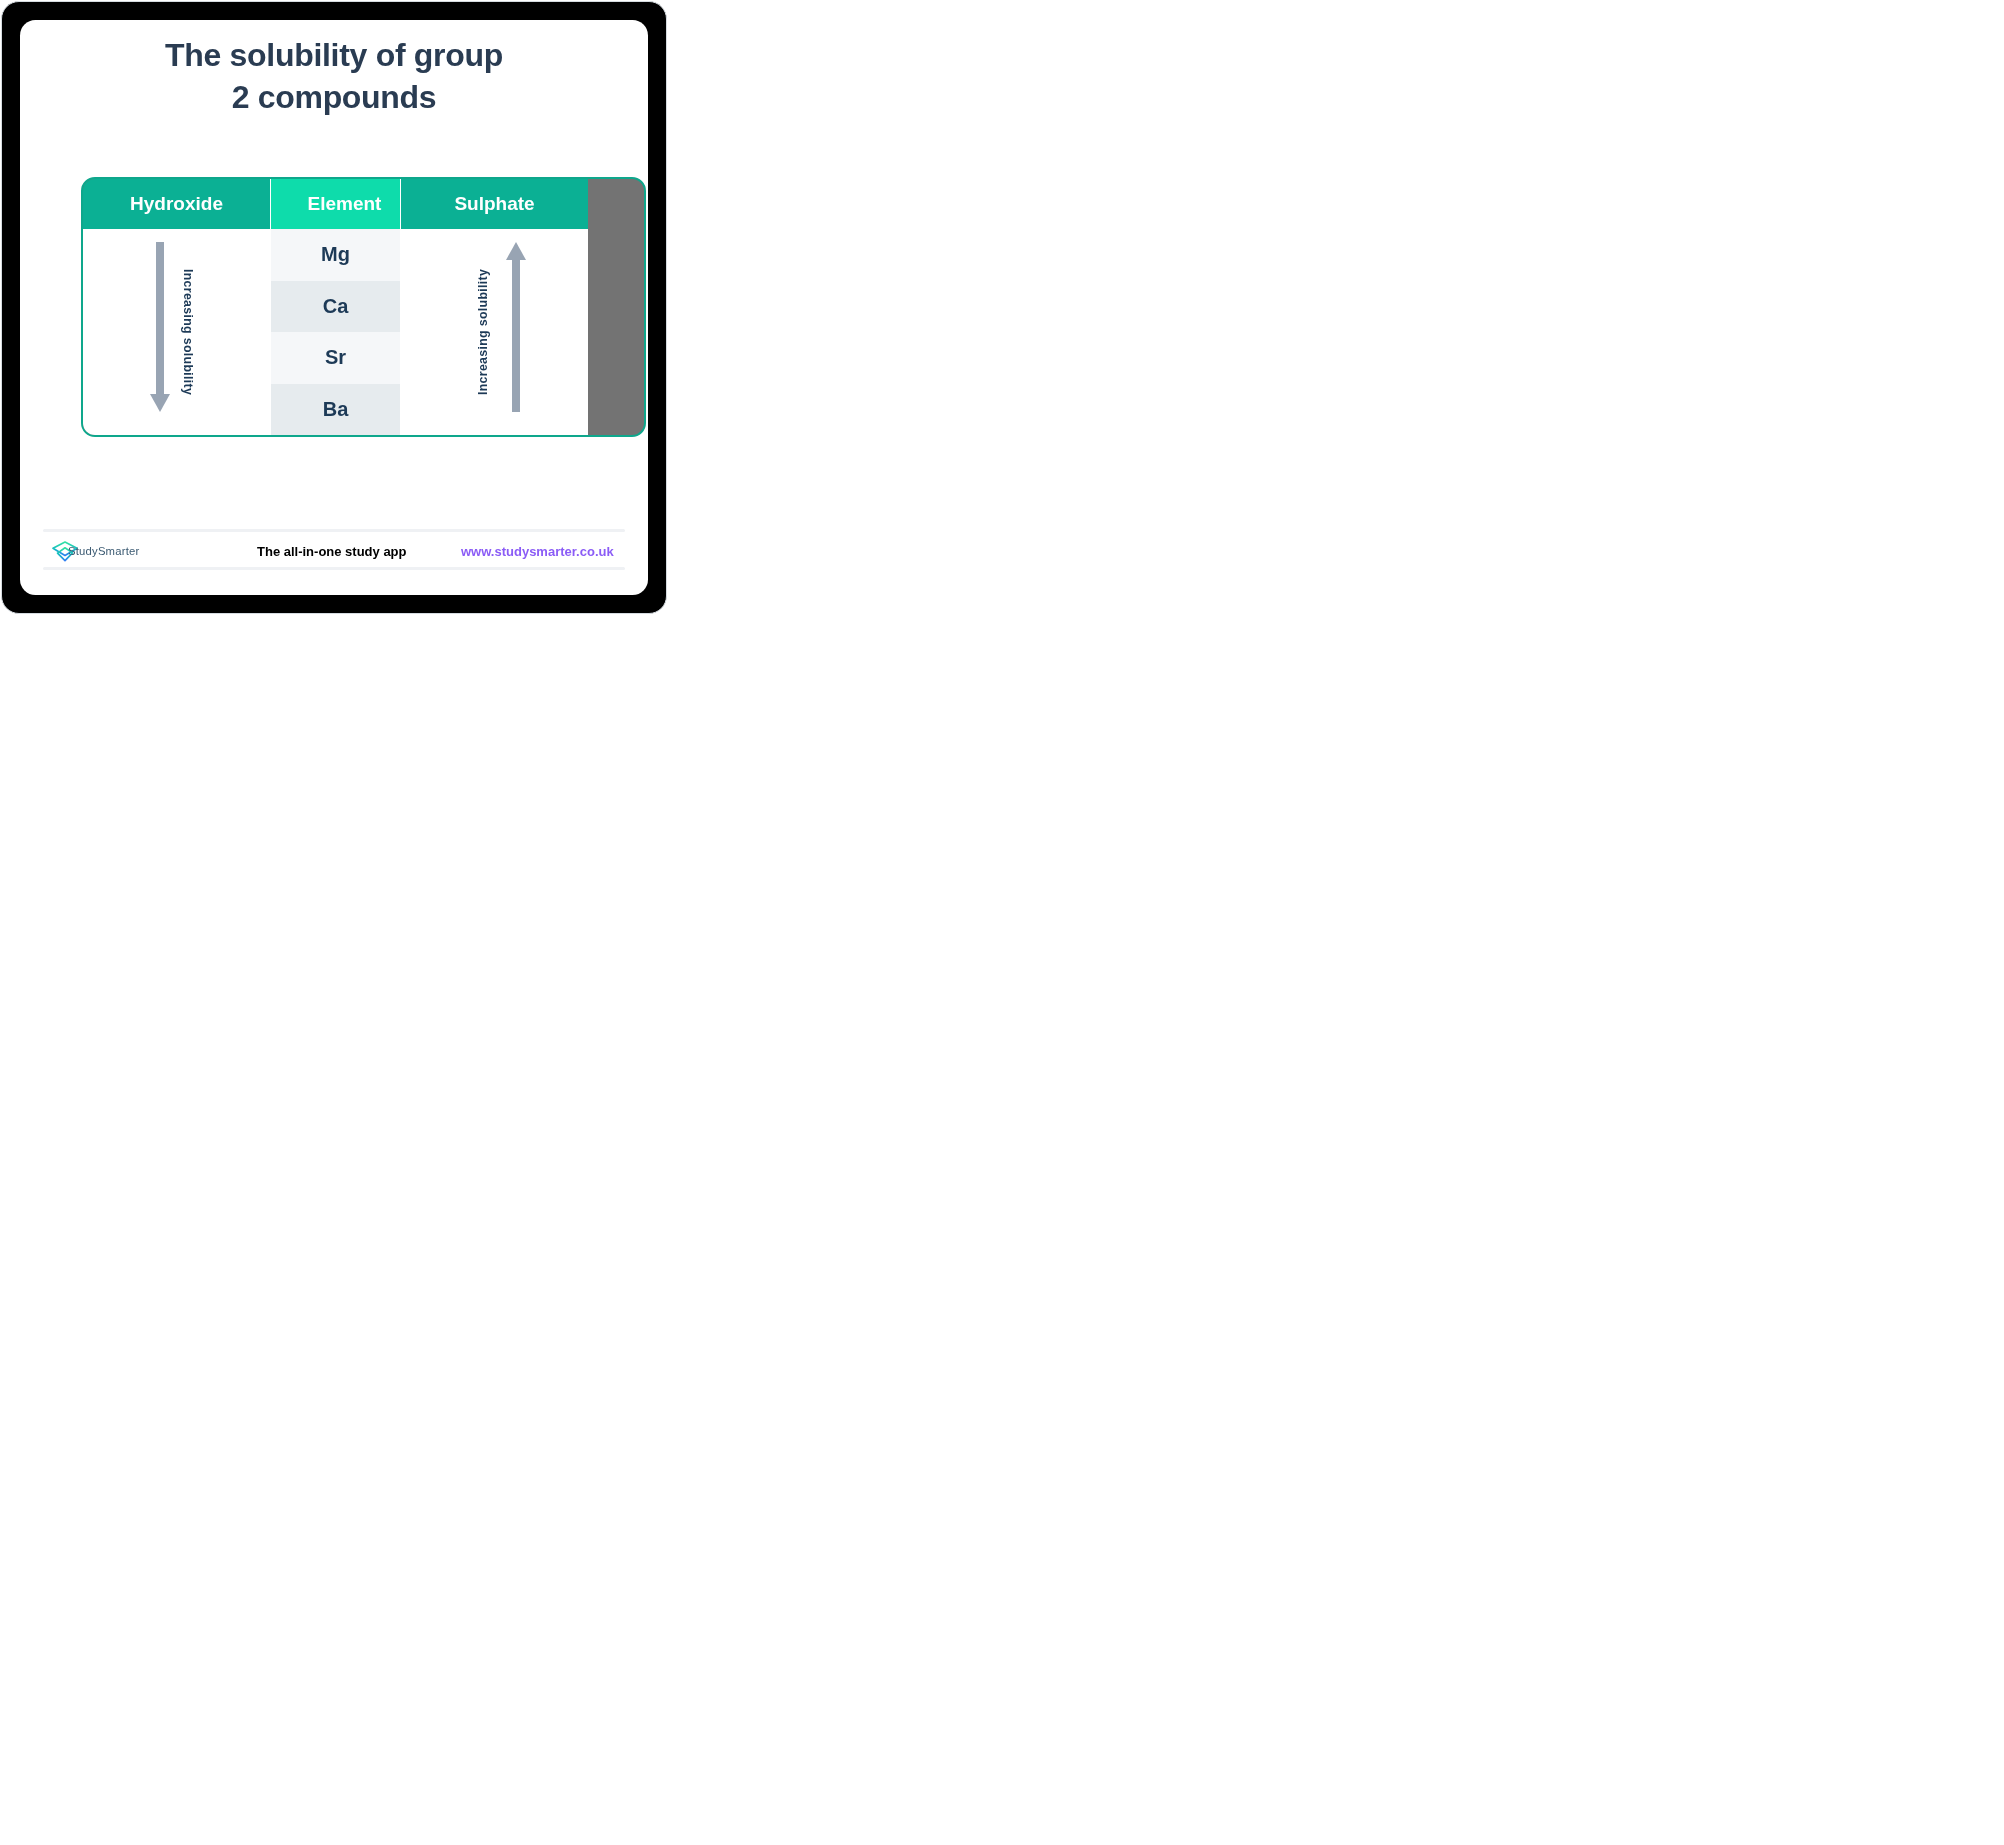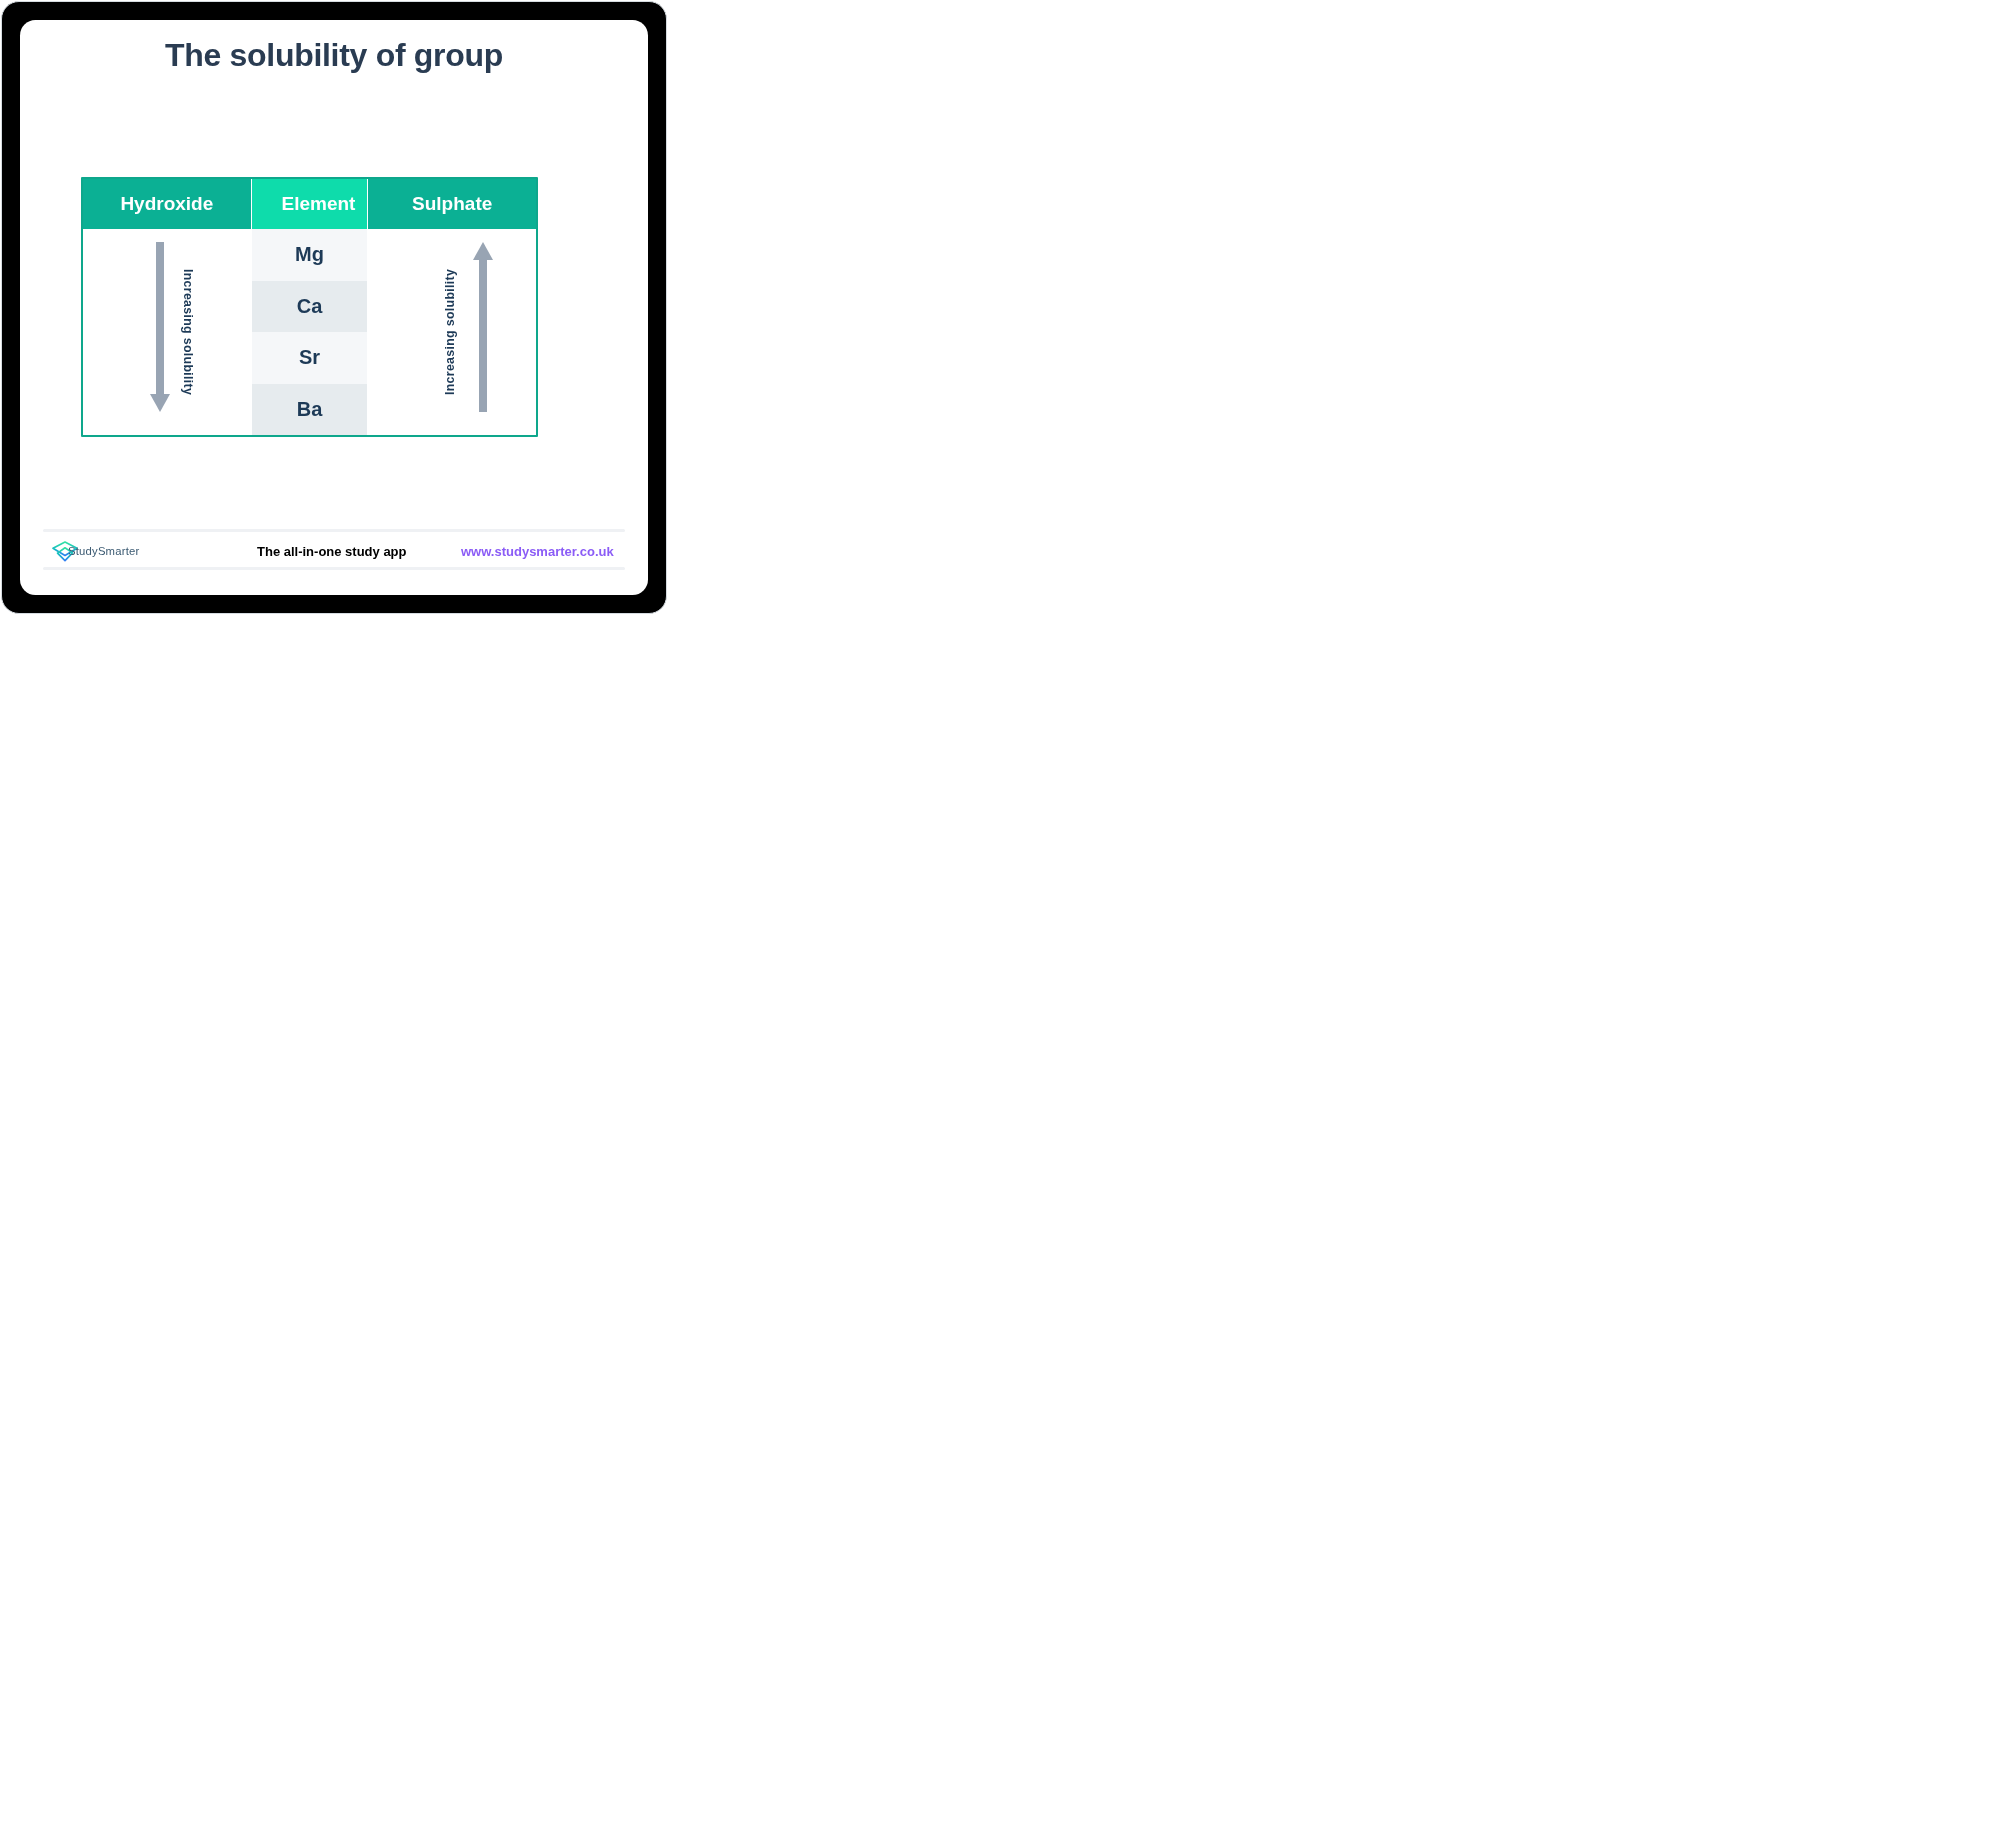--- a/index.html
+++ b/index.html
@@ -7,22 +7,22 @@
   .stage{position:relative;width:668px;height:615px;background:#ffffff;overflow:hidden;}
   .frame{position:absolute;inset:1.2px;background:#000000;border:1.2px solid #d5dbe0;border-radius:18px;}
   .card{position:absolute;inset:19.6px;background:#ffffff;border-radius:15.4px;}
   .content{position:absolute;inset:0;text-decoration:underline;}
 
   
   .title{position:absolute;left:0;right:0;top:34px;text-align:center;
          font-size:32px;line-height:1.32;font-weight:800;color:#2a3c52;letter-spacing:-0.3px;}
 
   
-  .soltable{position:absolute;left:81px;top:177px;width:457px;height:260px;box-sizing:border-box;
-            border:2.4px solid #0ea78c;border-radius:1px;overflow:hidden;display:flex;background:#737373;}
+  .soltable{position:absolute;left:81px;top:177px;width:565px;height:260px;box-sizing:border-box;
+            border:2.4px solid #0ea78c;border-radius:14px;overflow:hidden;display:flex;background:#737373;}
   .col{display:flex;flex-direction:column;box-sizing:border-box;}
   .col-side{width:187px;}
   .col-mid{width:131px;border-left:1.8px solid #ffffff;border-right:1.8px solid #ffffff;}
   .th{height:50px;flex:0 0 50px;display:flex;align-items:center;justify-content:center;
       color:#ffffff;font-size:19px;font-weight:700;}
   .th-teal{background:#0bb094;}
   .th-mint{background:#0edcab;padding-left:18px;}
   .tbody{flex:1;position:relative;background:#ffffff;}
   .rows{flex:1;display:grid;grid-template-rows:repeat(4,1fr);}
   .erow{display:flex;align-items:center;justify-content:center;
@@ -61,20 +61,21 @@
 </head>
 <body>
 
 <div class="stage">
   <div class="frame"></div>
   <div class="card"></div>
   <div class="content">
 
     <div class="title">
       <div>The solubility of group</div>
+      <div>2 compounds</div>
     </div>
 
     <div class="soltable">
 
       <div class="col col-side">
         <div class="th th-teal">Hydroxide</div>
         <div class="tbody">
           <div class="arrow arrow-down-pos">
             <div class="shaft"></div>
             <div class="head-down"></div>

